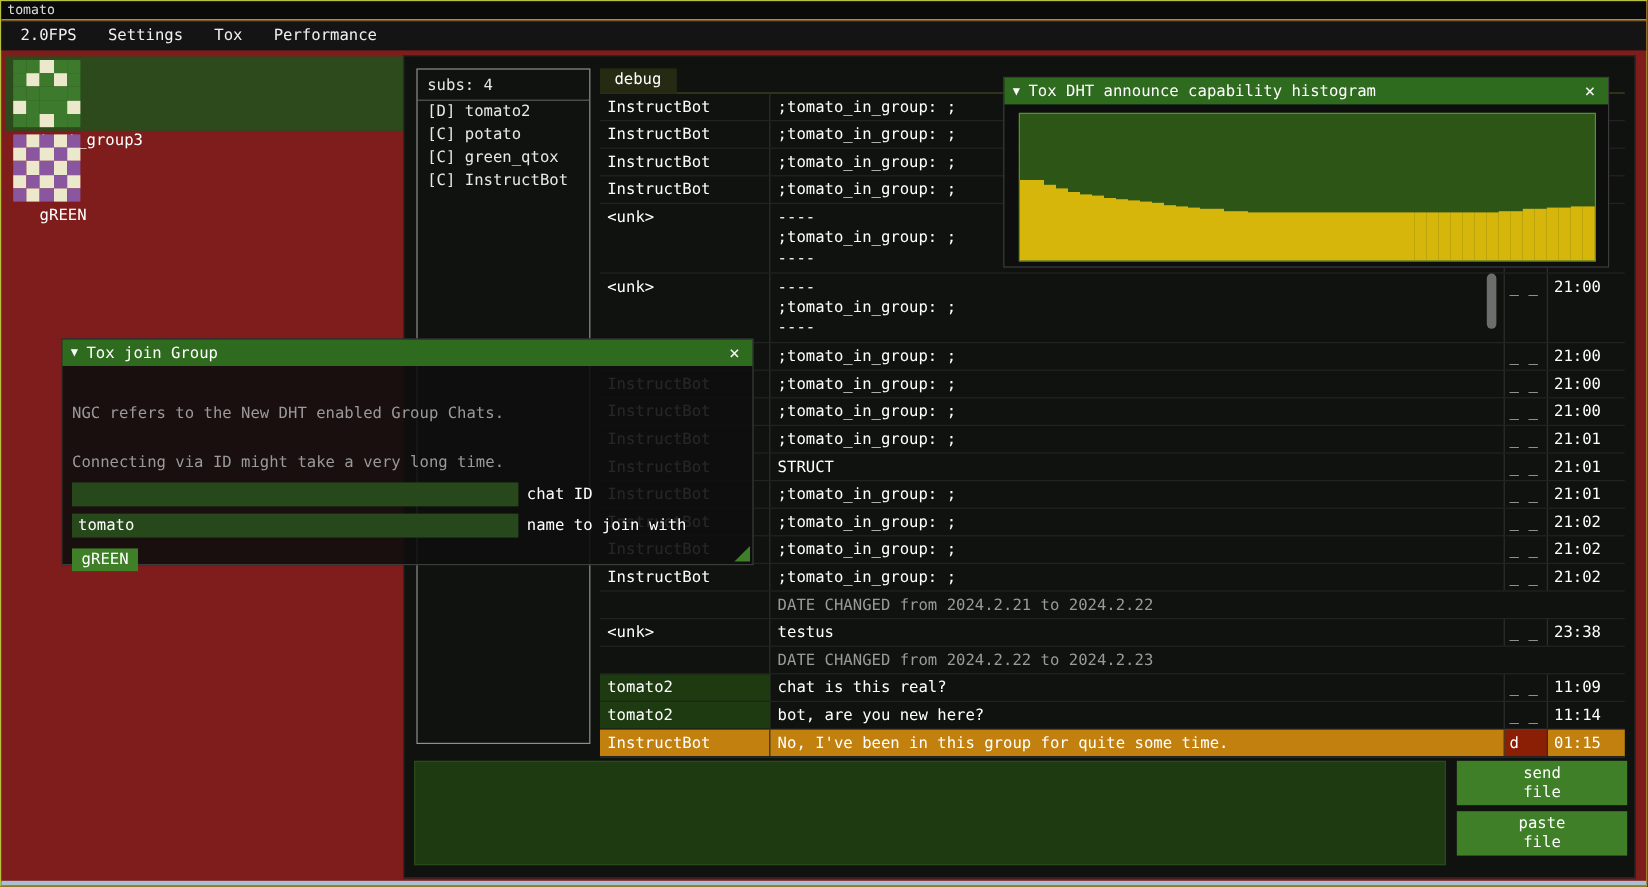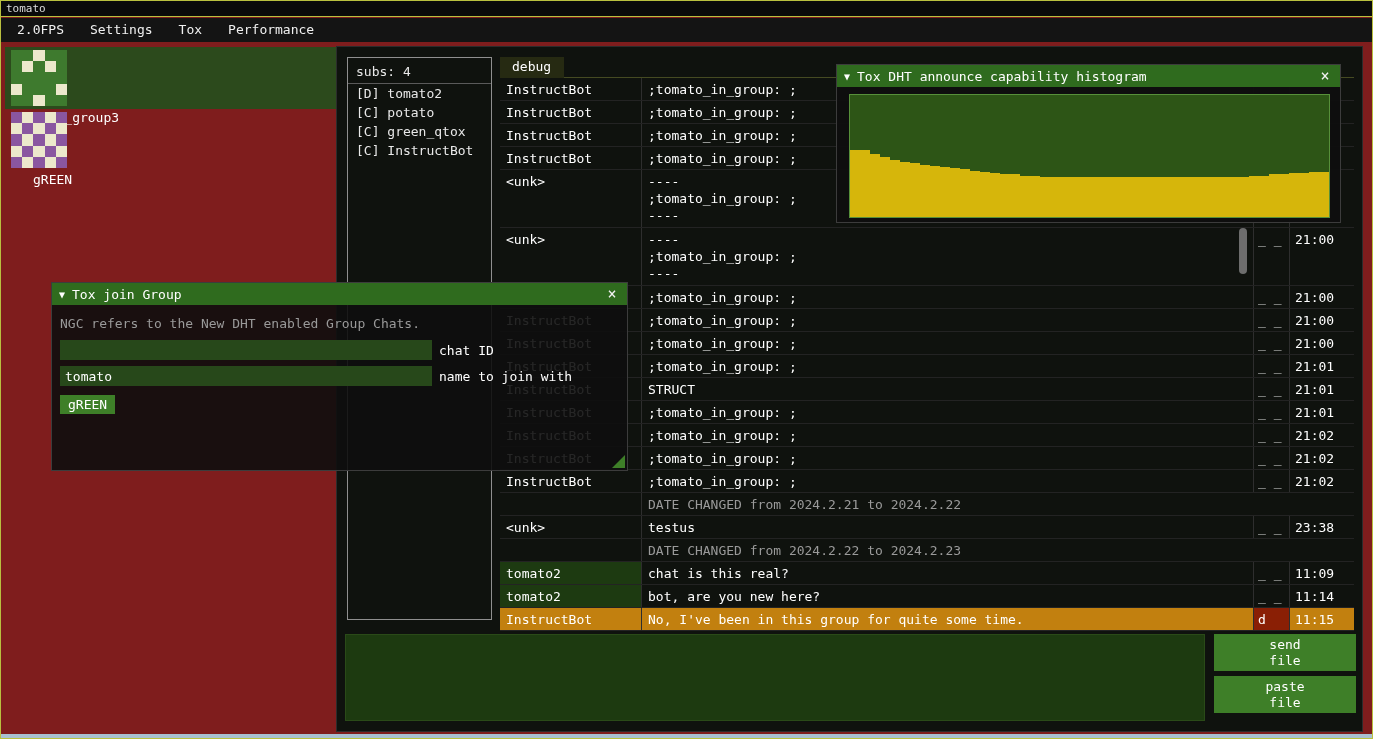--- a/index.html
+++ b/index.html
@@ -86,21 +86,21 @@
     background:#2d5516; border:1px solid #57903a;
     display:flex; align-items:flex-end;
   }
   .bar { flex:1 1 auto; background:#d6b60b; }
 
   .jwin {
     position:absolute; left:50px; top:281px; width:577px; height:189px;
     background:rgba(14,14,14,0.9); border:1px solid #3c3c3c; z-index:20;
   }
   .jbody { padding:9px 8px 0; position:relative; }
-  .help { color:#9a9a9a; line-height:20px; white-space:nowrap; }
+  .help { color:#9a9a9a; line-height:20px; white-space:nowrap;margin-top:21px; }
   .jfield { display:flex; align-items:center; margin-top:6px; }
   .jinput {
     width:372px; height:20px; background:#27481a; border:none; outline:none;
     color:#fff; font-family:"DejaVu Sans Mono", monospace; font-size:13px; padding:0 5px;
   }
   .jlabel { margin-left:7px; color:#fff; white-space:nowrap; }
   .join-btn {
     margin-top:9px; background:#3e7f28; border:none; color:#fff; cursor:pointer;
     font-family:"DejaVu Sans Mono", monospace; font-size:13px; padding:2px 8px;
   }
@@ -317,21 +317,21 @@
         <div class="crow">
           <div class="cell-name name-hl">tomato2</div>
           <div class="cell-msg">bot, are you new here?</div>
           <div class="cell-flags">_ _</div>
           <div class="cell-time">11:14</div>
         </div>
         <div class="crow hl">
           <div class="cell-name">InstructBot</div>
           <div class="cell-msg">No, I've been in this group for quite some time.</div>
           <div class="cell-flags">d</div>
-          <div class="cell-time">11:15</div>
+          <div class="cell-time">01:15</div>
         </div>
       </div>
 
     <div class="scroll-thumb"></div>
 
     <textarea class="composer-input" style=""></textarea>
     <button class="file-btn send">send
 file</button>
     <button class="file-btn paste">paste
 file</button>
@@ -396,20 +396,21 @@
   </div>
 
   <div class="jwin">
     <div class="wtitle">
       <span class="collapse">▼</span>
       <span class="wtitle-text">Tox join Group</span>
       <span class="wclose">×</span>
     </div>
     <div class="jbody">
       <div class="help">NGC refers to the New DHT enabled Group Chats.</div>
+      <div class="help">Connecting via ID might take a very long time.</div>
       <div class="jfields">
           <div class="jfield">
             <input class="jinput" style="">
             <span class="jlabel">chat ID</span>
           </div>
           <div class="jfield">
             <input class="jinput" value="tomato" style="">
             <span class="jlabel">name to join with</span>
           </div>
         </div>

